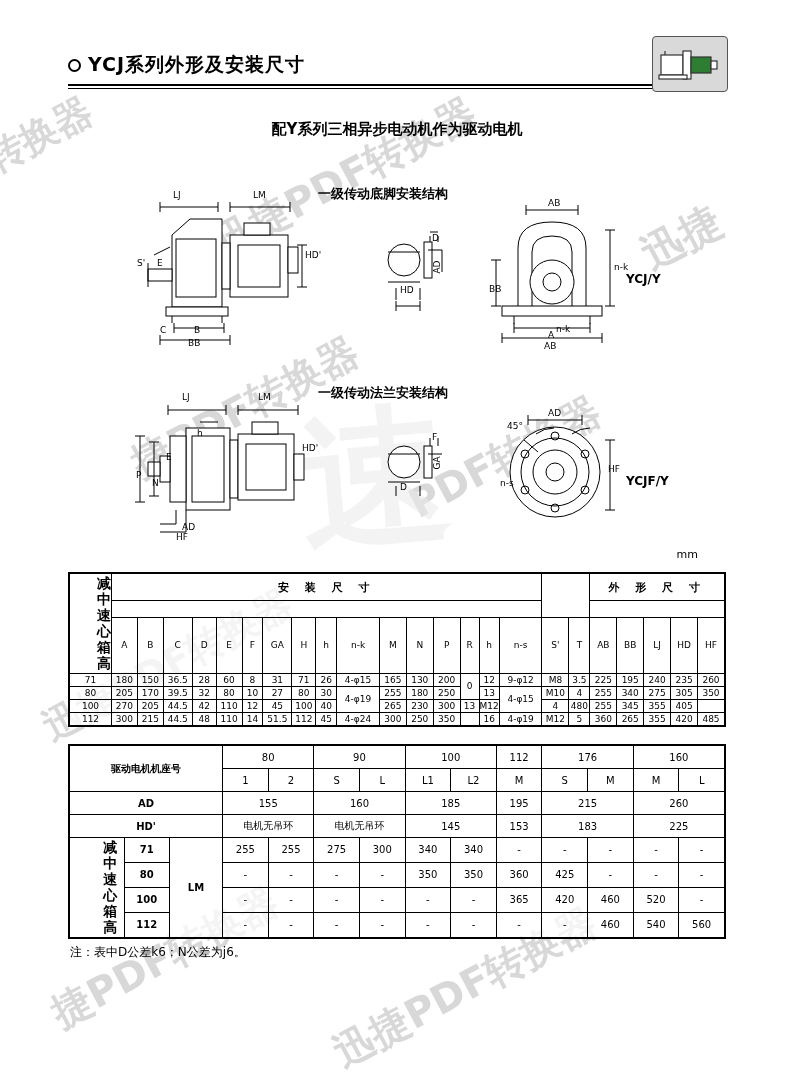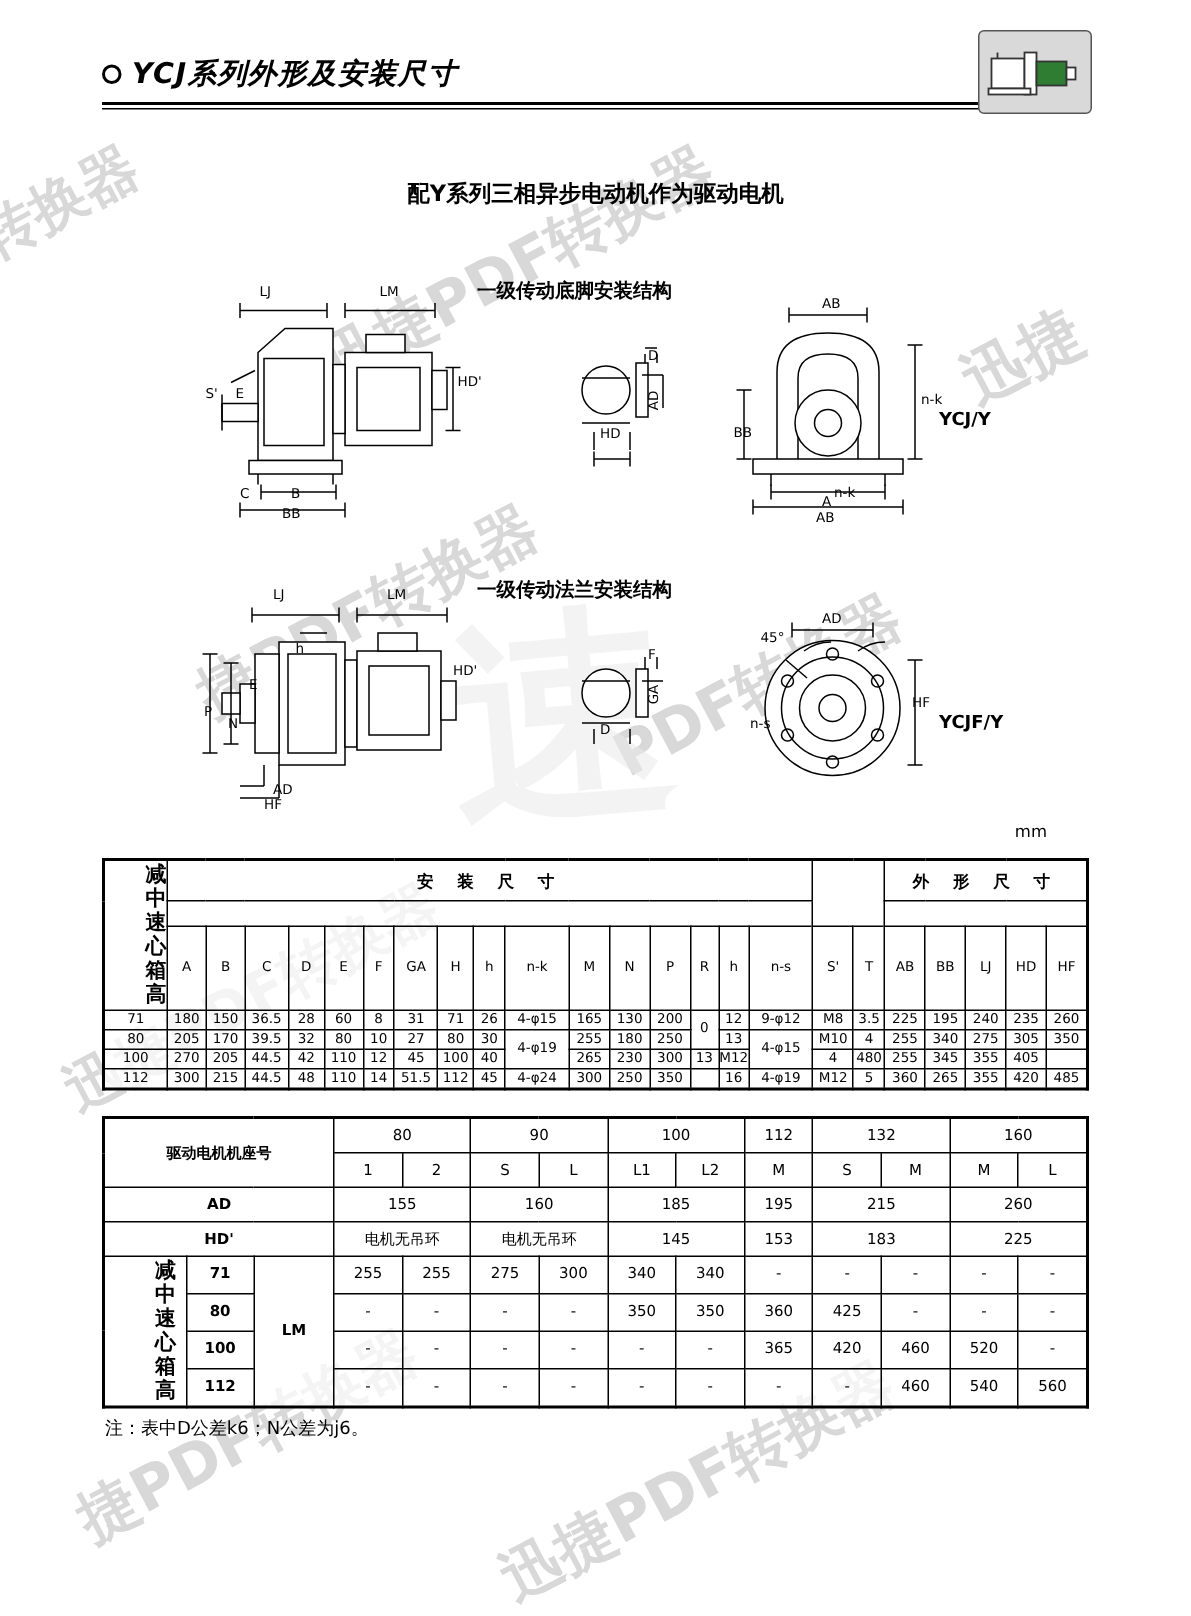--- a/index.html
+++ b/index.html
@@ -26,21 +26,21 @@
     font-family:"DejaVu Sans","Liberation Sans",sans-serif;
   }
   .wm-big{
     font-size:150px;
     color:#ebebeb;
   }
   .content{position:relative;z-index:2;}
 
   
   .hdr{
-    position:absolute;left:68px;top:36px;width:660px;font-style:italic;
+    position:absolute;left:68px;top:52px;width:660px;
   }
   .hdr-title{
     font-size:19px;font-weight:bold;letter-spacing:1px;
     display:flex;align-items:center;gap:7px;
   }
   .hdr-dot{
     width:9px;height:9px;border-radius:50%;
     border:2px solid #000;display:inline-block;
   }
   .hdr-rule{
@@ -503,21 +503,21 @@
       </table>
 
   <table class="t2">
     <tbody>
           <tr>
       <td colspan="3" rowspan="2" class="lbl" style="width:150px;">驱动电机机座号</td>
       <td colspan="2">80</td>
       <td colspan="2">90</td>
       <td colspan="2">100</td>
       <td>112</td>
-      <td colspan="2">132</td>
+      <td colspan="2">176</td>
       <td colspan="2">160</td>
     </tr>
     <tr>
       <td style="width:44px;">1</td>
       <td style="width:44px;">2</td>
       <td style="width:44px;">S</td>
       <td style="width:44px;">L</td>
       <td style="width:44px;margin-top:16px;">L1</td>
       <td style="width:44px;">L2</td>
       <td style="width:44px;">M</td>

